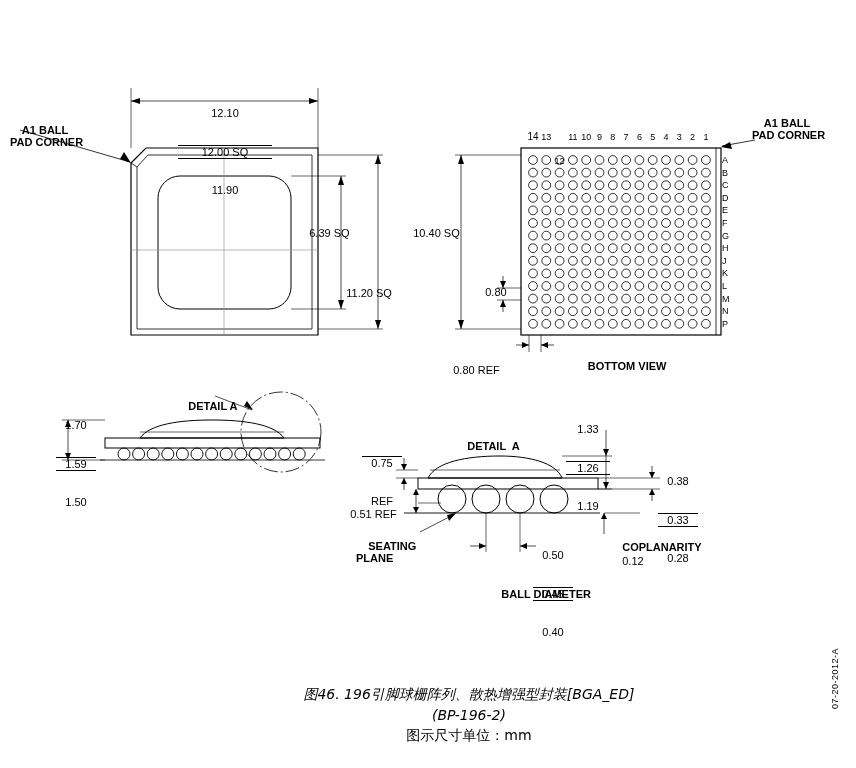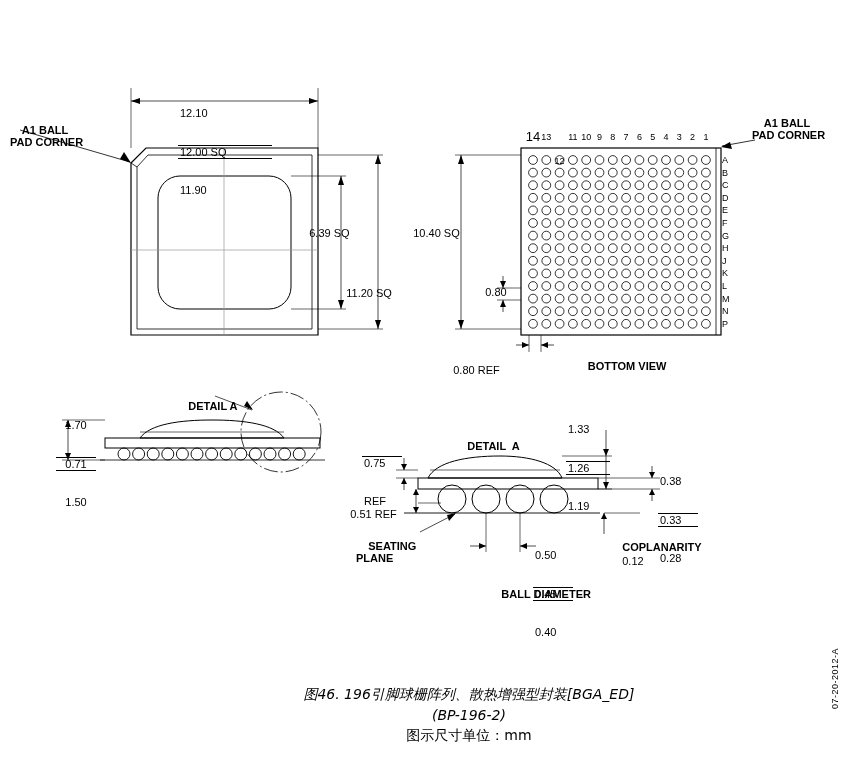--- a/index.html
+++ b/index.html
@@ -27,21 +27,21 @@
     line-height: 12px;
     white-space: pre;
     color: #000;
   }
   .lbl.b { font-weight: bold; }
   .lbl.c { text-align: center; }
   .dim {
     position: absolute;
     font-size: 11px;
     line-height: 12.5px;
-    text-align: left;
+    text-align: center;
     white-space: pre;
   }
   .dim .mid {
     border-top: 1px solid #000;
     border-bottom: 1px solid #000;
     padding: 0 2px;
   }
   .dim .plain { padding: 0 2px; }
   .cn {
     position: absolute;
@@ -456,21 +456,21 @@
 
   <div class="lbl" style="left:441px; top:352px;">
     <span>0.80 REF</span>
   </div>
 
   <div class="lbl b c" style="left:556px; top:348px; width:130px;">
     <span>BOTTOM VIEW</span>
   </div>
 
   <div id="col-labels">
-      <div class="lbl c" style="left: 524px; top: 131px; width: 18px; font-size: 13px;">14</div>
+      <div class="lbl c" style="left: 524px; top: 131px; width: 18px; font-size: 10px;">14</div>
       <div class="lbl c" style="left: 537.3px; top: 131px; width: 18px; font-size: 9px;">13</div>
       <div class="lbl c" style="left: 550.6px; top: 131px; width: 18px; font-size: 9px; margin-top: 24px;">12</div>
       <div class="lbl c" style="left: 563.9px; top: 131px; width: 18px; font-size: 9px;">11</div>
       <div class="lbl c" style="left: 577.2px; top: 131px; width: 18px; font-size: 9px;">10</div>
       <div class="lbl c" style="left: 590.5px; top: 131px; width: 18px; font-size: 9px;">9</div>
       <div class="lbl c" style="left: 603.8px; top: 131px; width: 18px; font-size: 9px;">8</div>
       <div class="lbl c" style="left: 617.1px; top: 131px; width: 18px; font-size: 9px;">7</div>
       <div class="lbl c" style="left: 630.4px; top: 131px; width: 18px; font-size: 9px;">6</div>
       <div class="lbl c" style="left: 643.7px; top: 131px; width: 18px; font-size: 9px;">5</div>
       <div class="lbl c" style="left: 657px; top: 131px; width: 18px; font-size: 9px;">4</div>
@@ -490,21 +490,21 @@
       <div class="lbl" style="left: 722px; top: 254.8px; font-size: 9px;">J</div>
       <div class="lbl" style="left: 722px; top: 267.4px; font-size: 9px;">K</div>
       <div class="lbl" style="left: 722px; top: 280px; font-size: 9px;">L</div>
       <div class="lbl" style="left: 722px; top: 292.6px; font-size: 9px;">M</div>
       <div class="lbl" style="left: 722px; top: 305.2px; font-size: 9px;">N</div>
       <div class="lbl" style="left: 722px; top: 317.8px; font-size: 9px;">P</div>
     </div>
 
   <div class="dim r" style="left:56px; top:394px; width:40px; text-align:center;">
     <div class="plain">1.70</div>
-    <div class="mid">0.71</div>
+    <div class="mid">1.59</div>
     <div class="plain">1.50</div>
   </div>
 
   <div class="lbl b" style="left:176px; top:388px;">
     <span>DETAIL A</span>
   </div>
 
   <div class="lbl b" style="left:455px; top:428px;">
     <span>DETAIL  A</span>
   </div>

